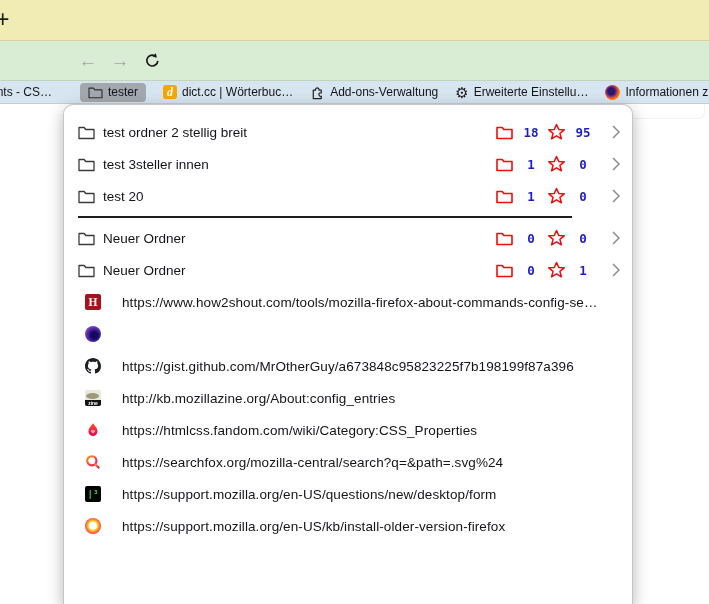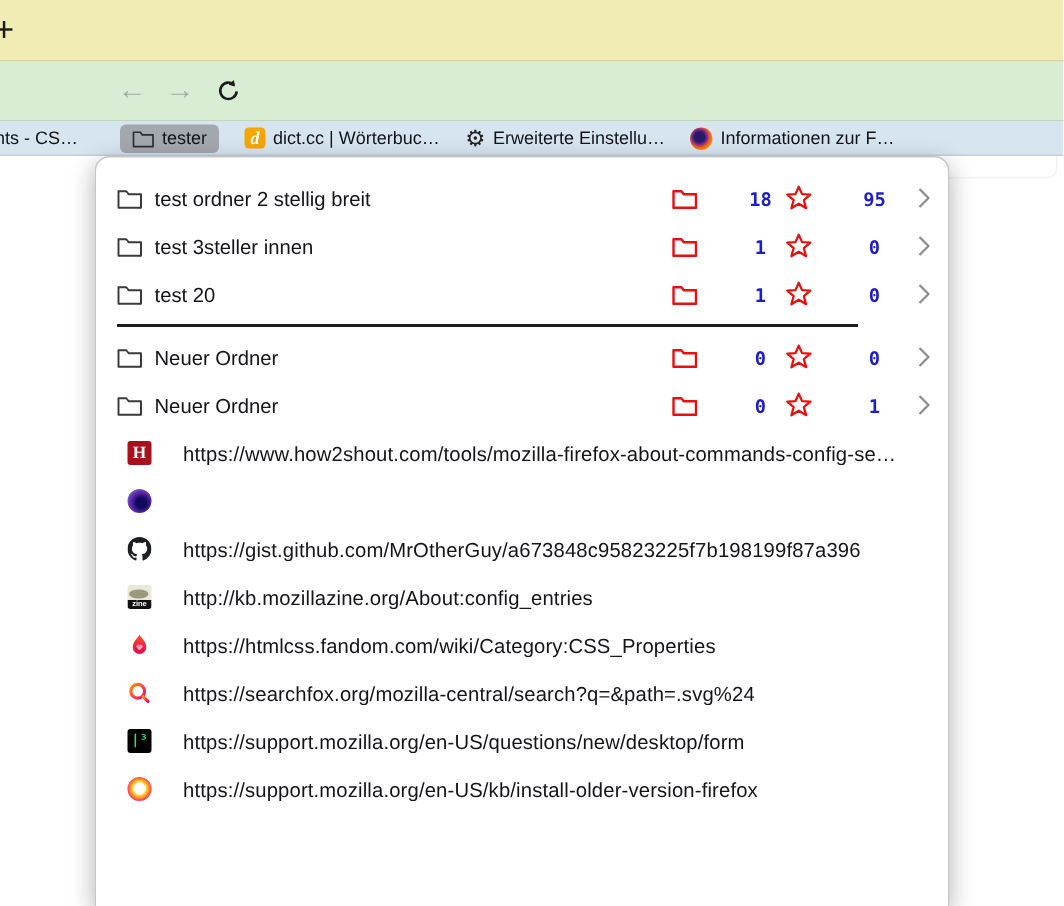--- a/index.html
+++ b/index.html
@@ -43,21 +43,21 @@
   
   .panel { position:absolute; left:63px; top:104px; width:570px; height:500px;
     background:#fff; border:1px solid #c6c6c6; border-bottom:none;
     border-radius:10px 10px 0 0; box-shadow:0 5px 16px rgba(0,0,0,0.30);
     padding-top:11px; z-index:5; overflow:hidden; }
   .row { height:32px; display:flex; align-items:center; padding:0 12px 0 14px; }
   .label { font-size:13.5px; color:#141419; white-space:nowrap; overflow:hidden; }
   .folder-row .label { margin-left:8px; }
   .spacer { flex:1; }
   .count { font-family:"DejaVu Sans Mono","Liberation Mono",monospace; font-weight:700;
-    font-size:12.5px; color:var(--blue,#1e1ec8); text-align:center; flex:none;margin-left:24px; }
+    font-size:12.5px; color:var(--blue,#1e1ec8); text-align:center; flex:none; }
   .count.c1 { width:28px; }
   .count.c2 { width:30px;text-align:center; }
   .ic { flex:none; display:flex; align-items:center; justify-content:center; }
   .ic.redfolder { margin-right:4px; }
   .ic.star { margin:0 2px; }
   .ic.chev { margin-left:14px; }
   .red-stroke { stroke:var(--red,#e90f0f); }
   .separator { height:0; border-top:2px solid #1e1e1e; margin:4px 60px 4px 14px; }
   .bookmark-row { padding-left:21px; }
   .bookmark-row .label { margin-left:21px; letter-spacing:0.1px; }
@@ -115,20 +115,28 @@
           <path d="M1 2.5 h5.2 l1.6 2 H16 V13.5 H1 z" fill="none" stroke="#2e2e2e" stroke-width="1.3" stroke-linejoin="round"></path>
         </svg>
     </span>
     <span>tester</span>
   </span>
   <span class="bmitem">
     <span class="bmicon dicticon">d</span>
     <span>dict.cc | Wörterbuc…</span>
   </span>
   <span class="bmitem">
+    <span class="bmicon">
+      <svg width="15" height="15" viewBox="0 0 16 16">
+          <path d="M3.5 5.5 h2.4 a1.9 1.9 0 1 1 3.7 0 h2.4 v2.9 a1.9 1.9 0 1 0 0 3.6 v2.5 H3.5 z" fill="none" stroke="#222" stroke-width="1.3" stroke-linejoin="round"></path>
+        </svg>
+    </span>
+    <span>Add-ons-Verwaltung</span>
+  </span>
+  <span class="bmitem">
     <span class="bmicon gearglyph">⚙</span>
     <span>Erweiterte Einstellu…</span>
   </span>
   <span class="bmitem">
     <span class="bmicon ffxicon"></span>
     <span>Informationen zur F…</span>
   </span>
 </div>
 
 <div class="panel">

